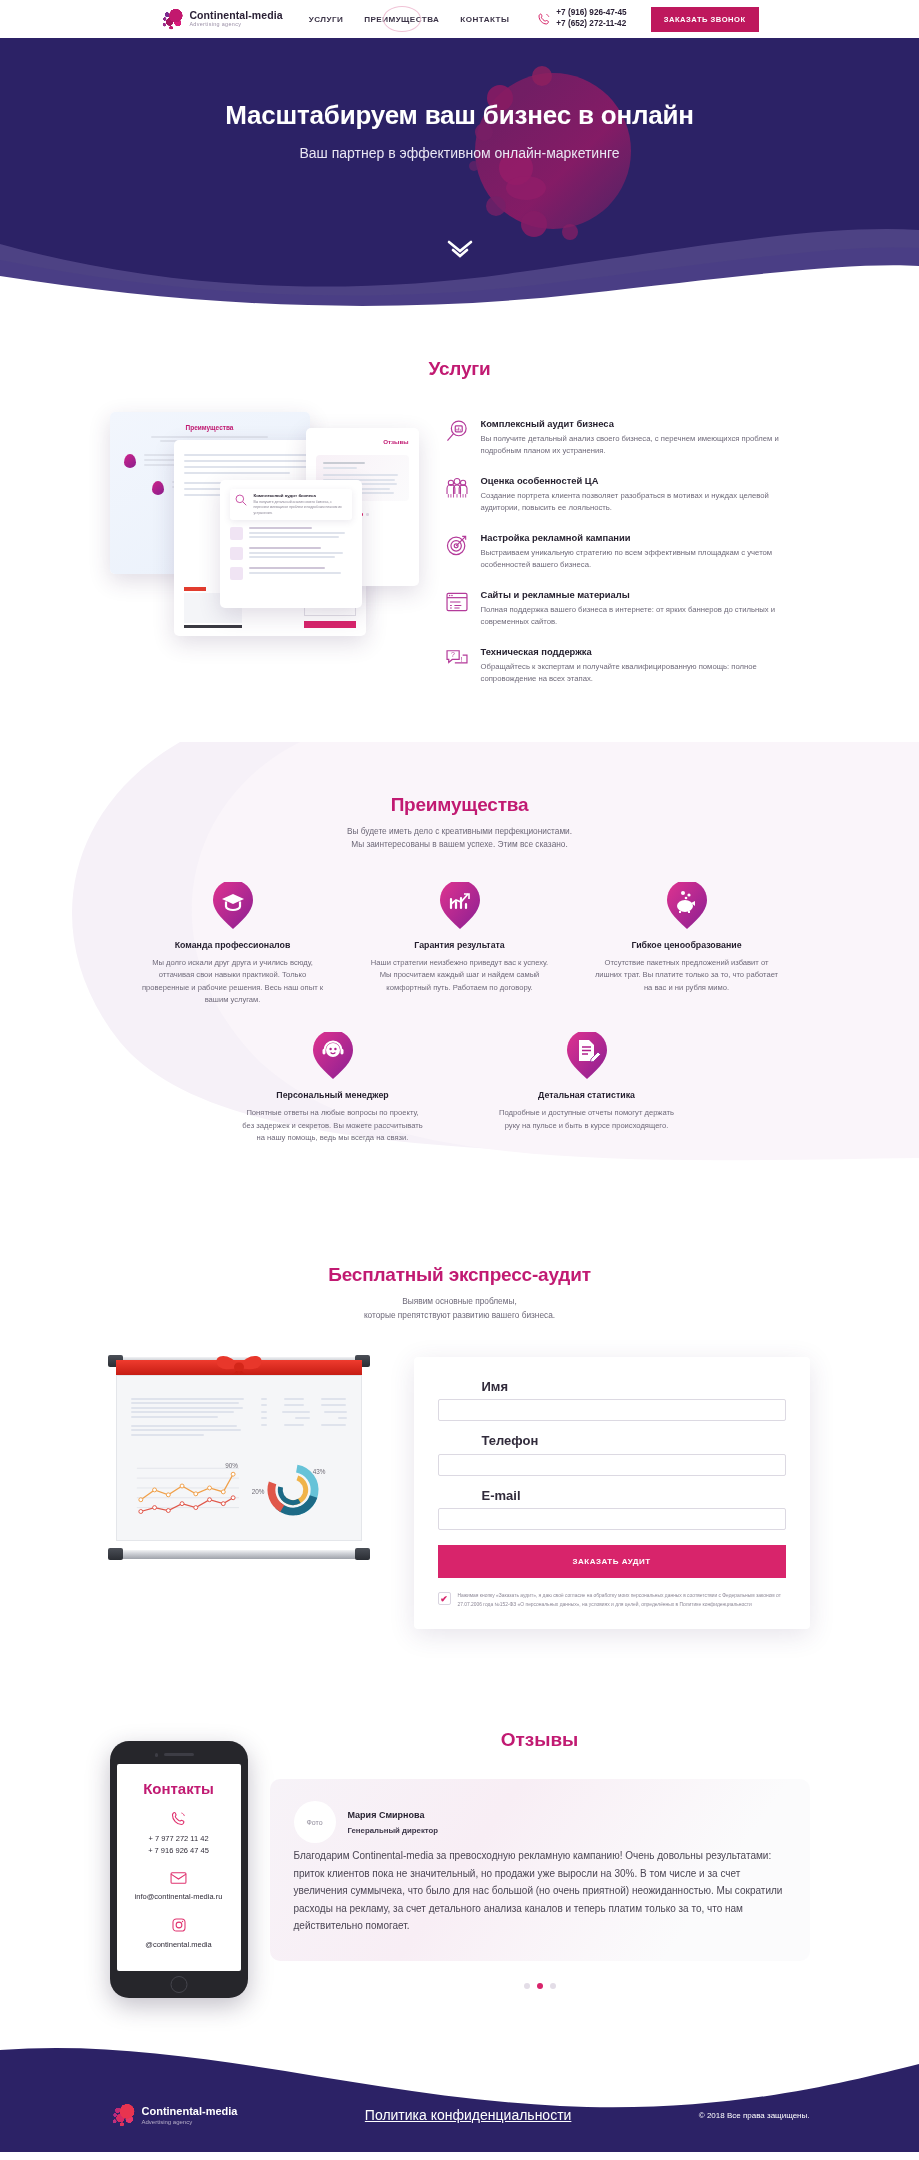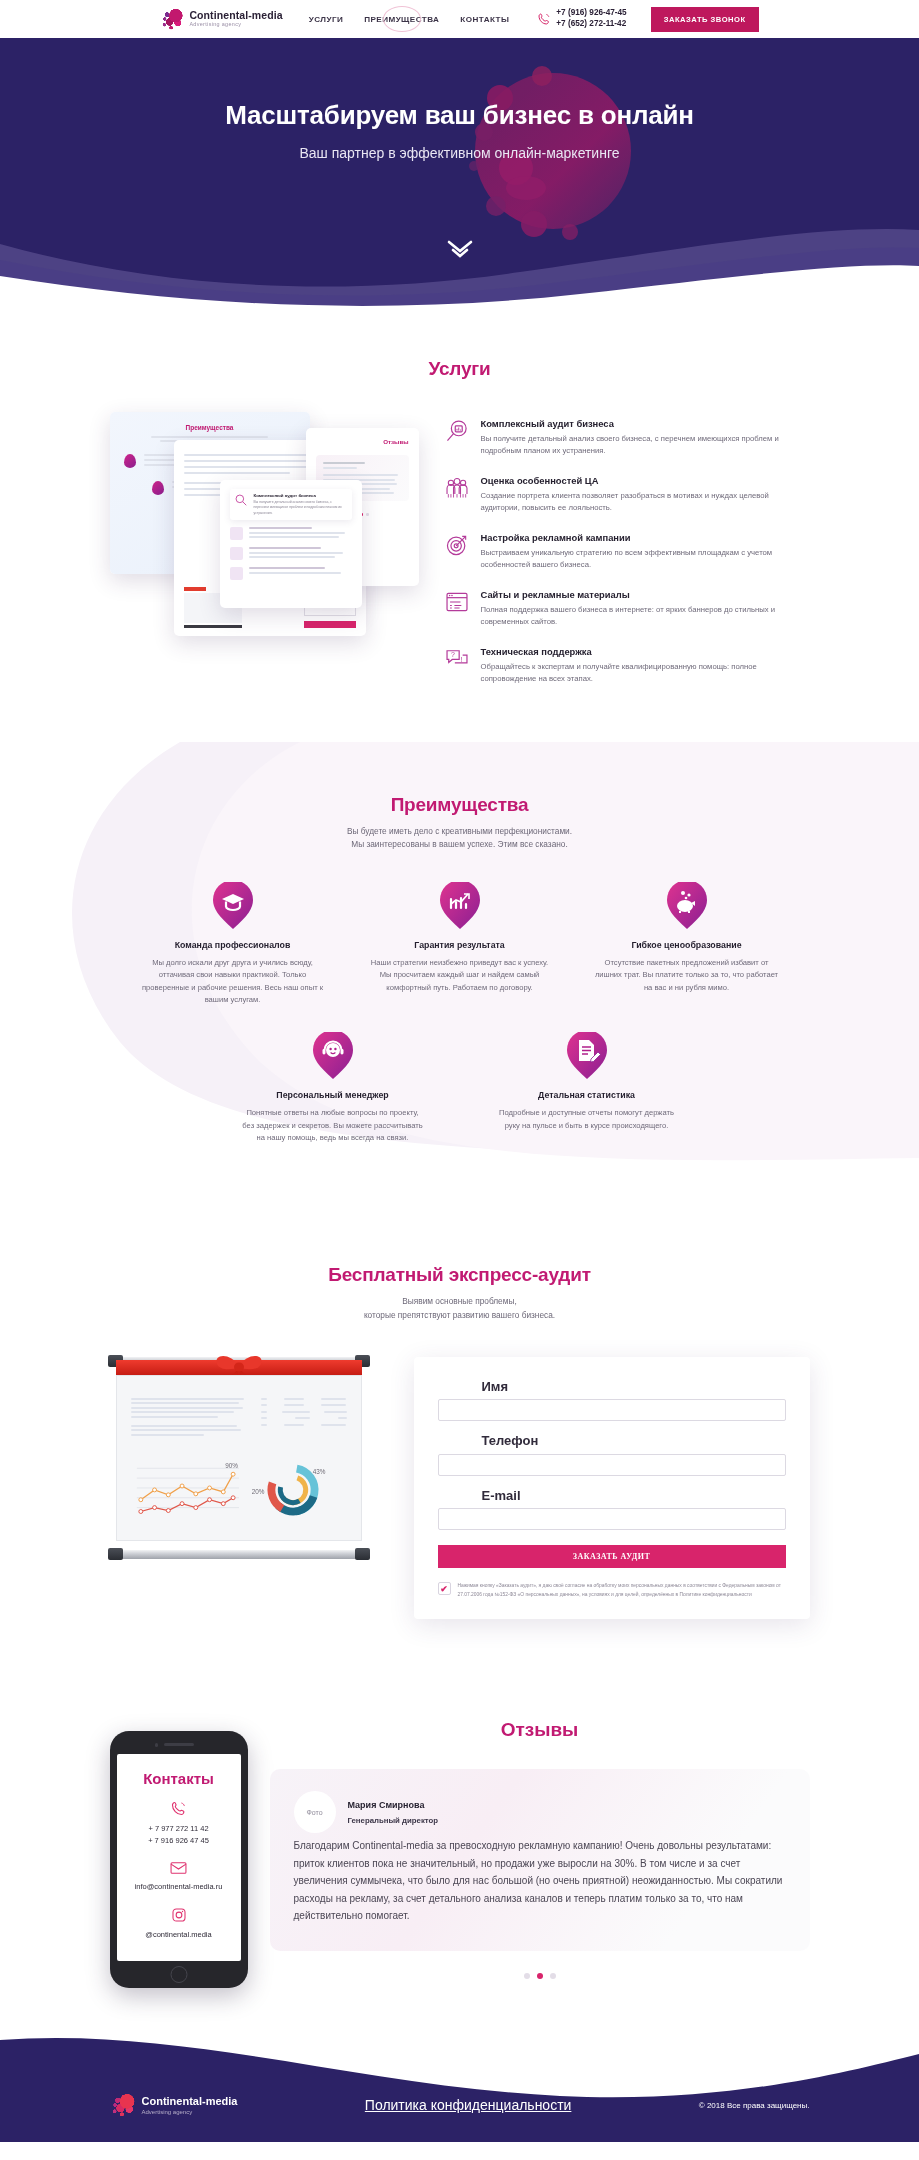--- a/index.html
+++ b/index.html
@@ -177,22 +177,22 @@
     box-shadow: 0 6px 26px rgba(70,45,100,.13);
     padding: 22px 24px 20px;
   }
   .f-label { font-size: 13px; font-weight: 700; color: #312b3b; margin-bottom: 5px; padding-left: 44px; }
   .f-input {
     width: 100%; height: 22px; border: 1px solid #dcd9e2; border-radius: 2px;
     background: #fff; font-family: inherit; font-size: 8px; padding: 0 7px;
     margin-bottom: 12px; color: #2b2b3a; outline: none;
   }
   .f-submit {
-    width: 100%; height: 23px; background: #d8246b; border: none; color: #fff;
-    font-family: Liberation Serif, serif; font-size: 8px; font-weight: 700; letter-spacing: .5px;
+    width: 100%; height: 33px; background: #d8246b; border: none; color: #fff;
+    font-family: Liberation Sans, sans-serif; font-size: 8px; font-weight: 700; letter-spacing: .5px;
     cursor: pointer; margin-top: 3px;
   }
   .consent { display: flex; gap: 7px; margin-top: 14px; align-items: flex-start; }
   .cbox {
     width: 13px; height: 13px; border: 1px solid #d9d4e0; border-radius: 2px;
     flex: none; display: flex; align-items: center; justify-content: center;
     color: #d8246b; font-size: 9px; font-weight: 700; cursor: pointer; background: #fff;
   }
   .consent-text { font-size: 4.9px; color: #8d8897; line-height: 1.75; }
 

